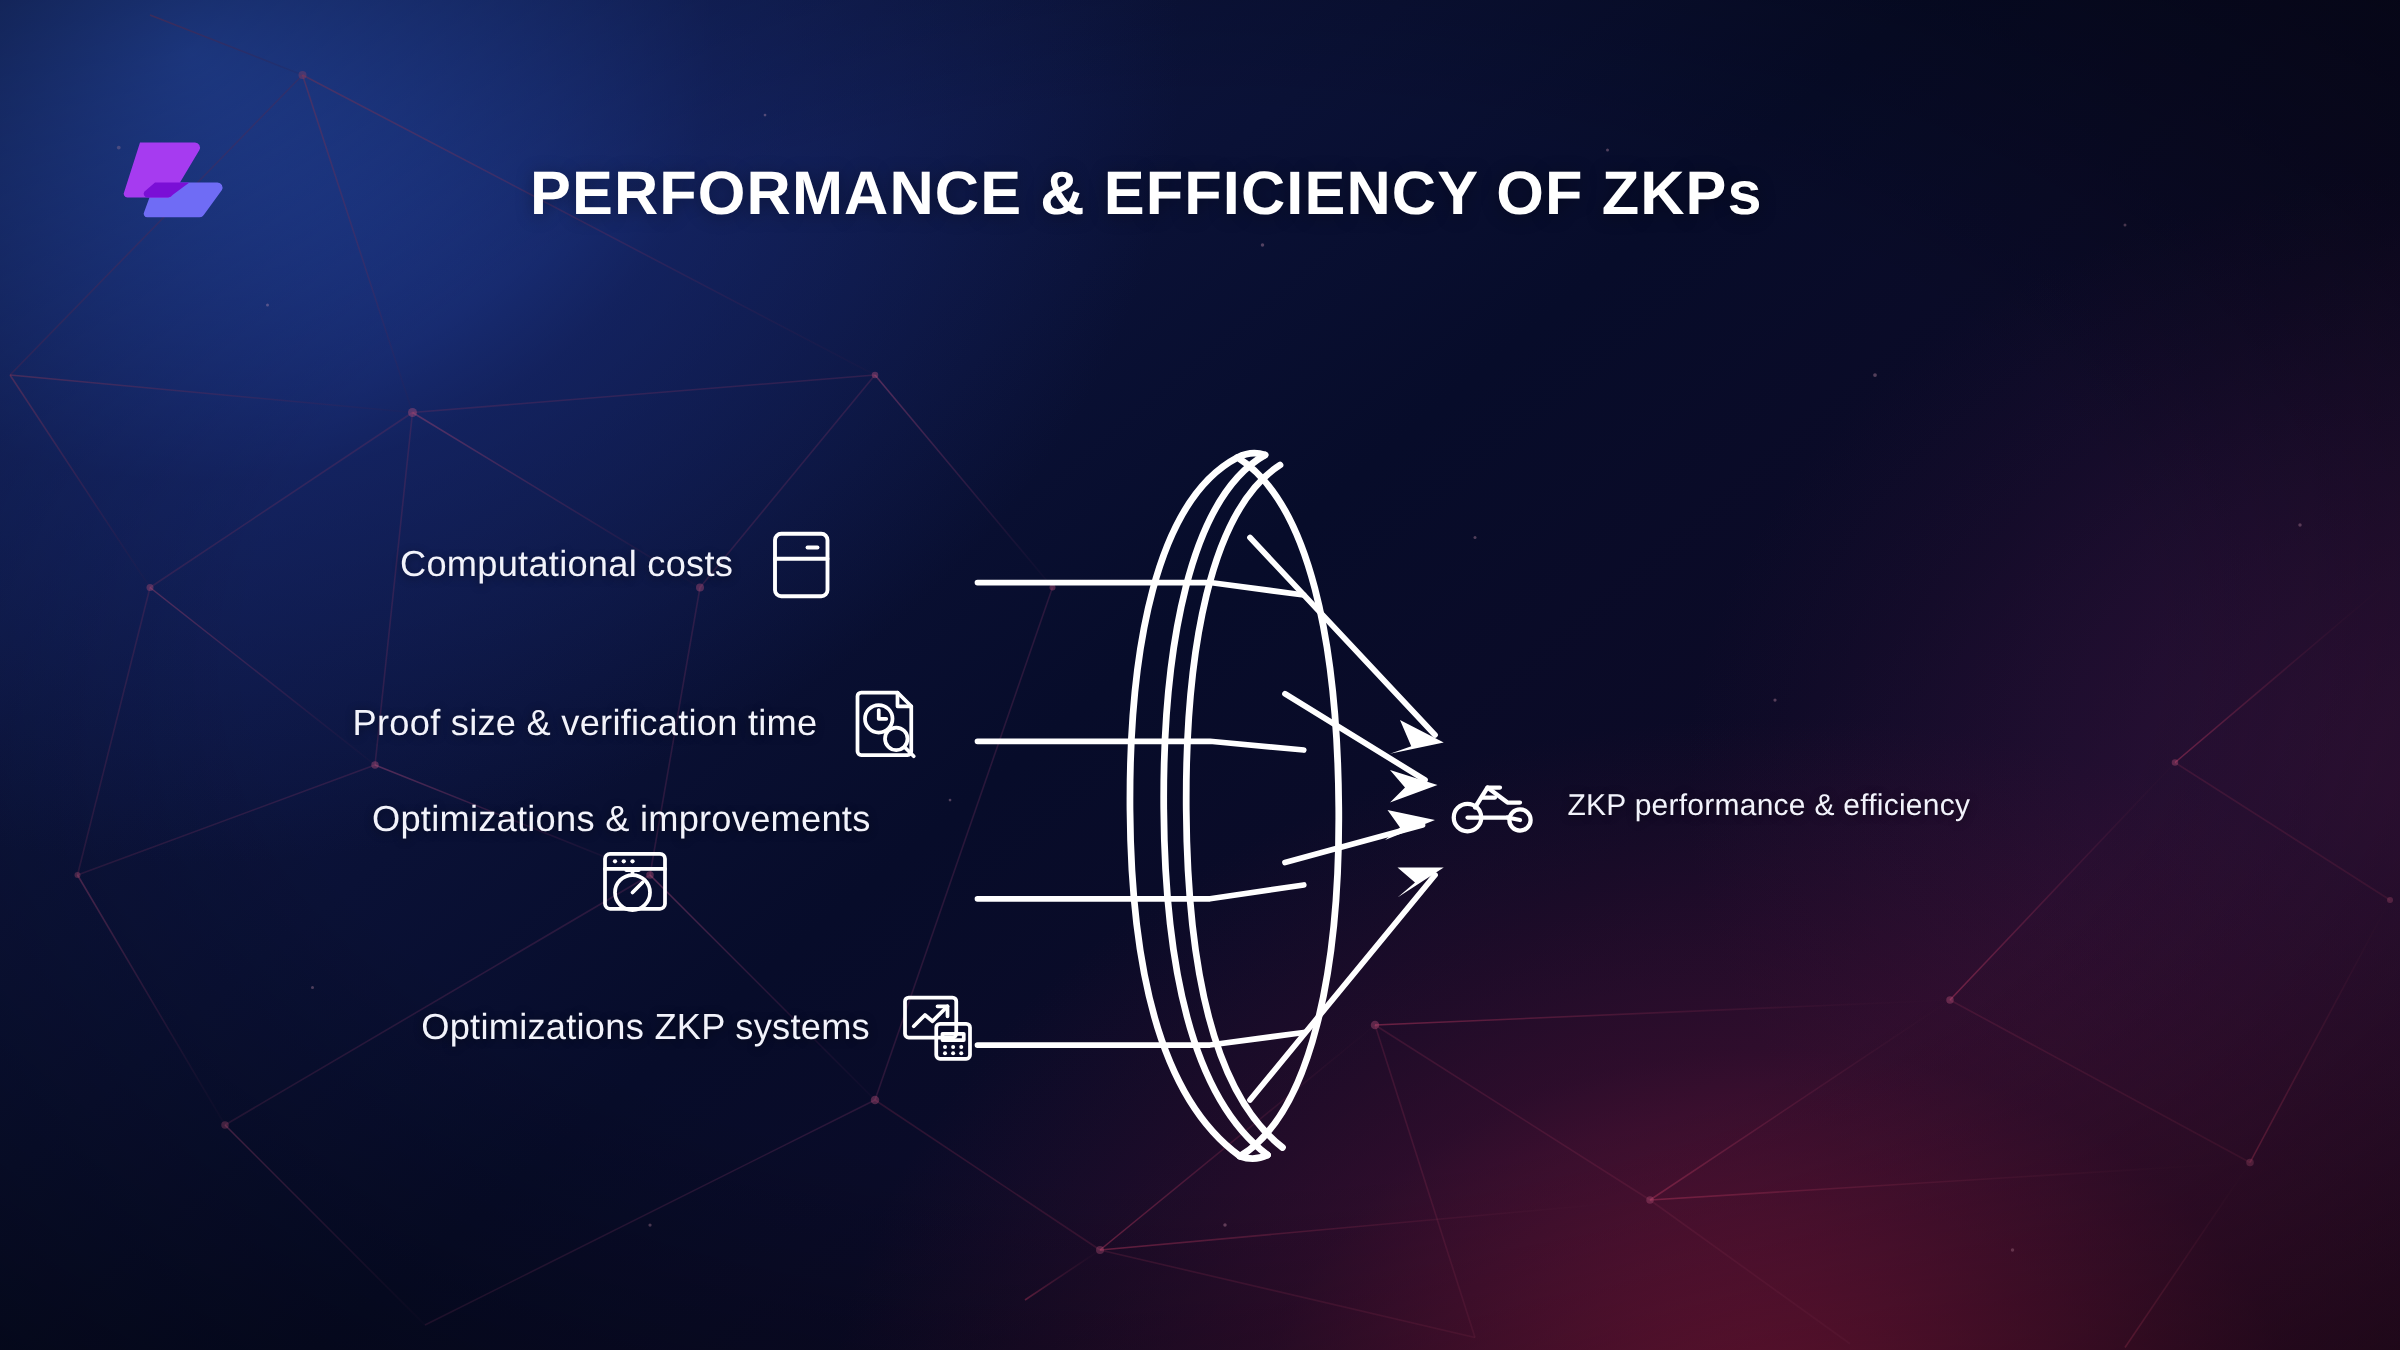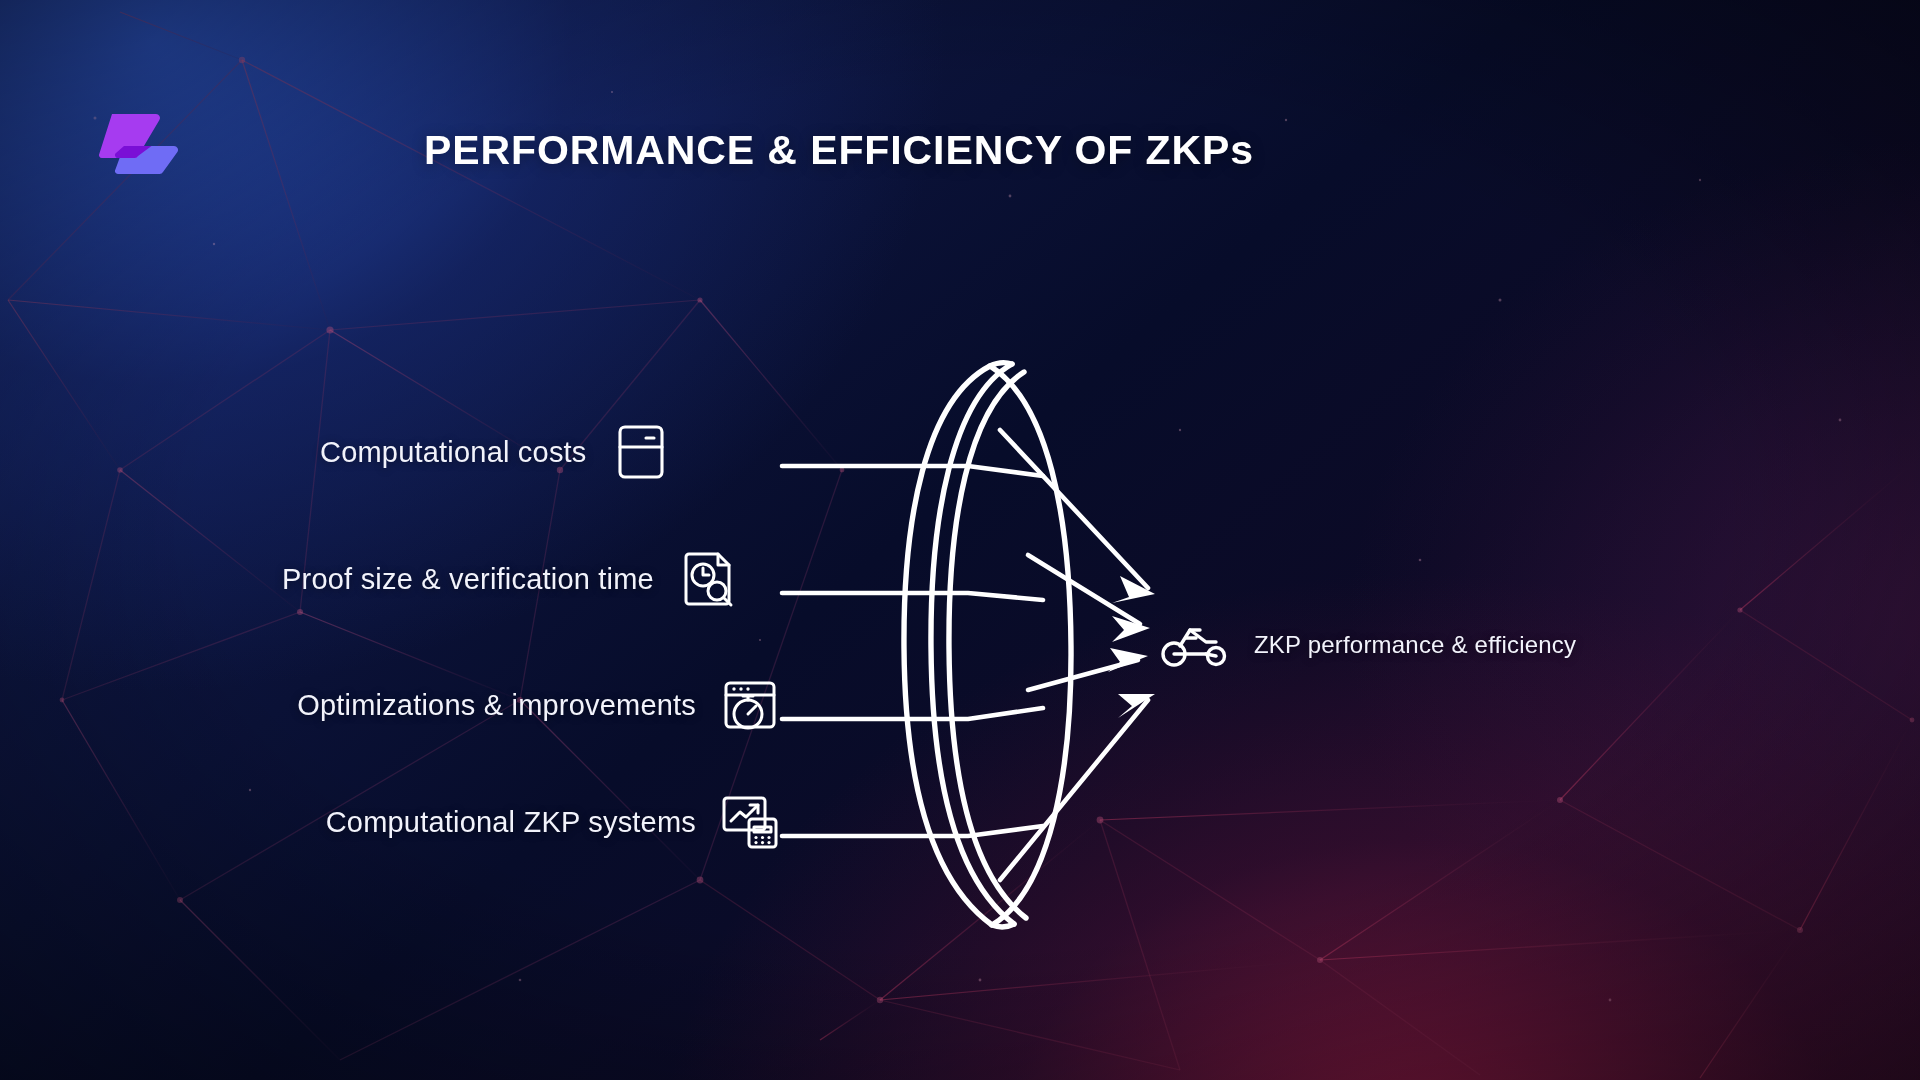--- a/index.html
+++ b/index.html
@@ -28,21 +28,21 @@
 
   
   #logo { position:absolute; left:94px; top:112px; width:88px; height:62px; }
 
   
   #title {
     position:absolute;
     left:424px; top:128px;
     width:1160px;
     color:#ffffff;
-    font-size:41px;
+    font-size:49px;
     font-weight:bold;
     letter-spacing:0.9px;
     line-height:1.12;
     text-align:left;
     white-space:nowrap;
     text-shadow:0 2px 14px rgba(0,0,0,0.35);
   }
 
   
   #diagram { position:absolute; inset:0; width:1920px; height:1080px; }
@@ -260,39 +260,39 @@
         <path d="M10,10 a3,3 0 0 1 3,-3 H42 L53,18 V54 a3,3 0 0 1 -3,3 H13 a3,3 0 0 1 -3,-3 Z"></path>
         <path d="M42,7 V18 H53"></path>
         <circle cx="27" cy="28" r="11"></circle>
         <path d="M27,21 V28 H33"></path>
         <circle cx="41" cy="44" r="9"></circle>
         <path d="M48,51 L55,58"></path>
       </g>
     </svg>
   </div>
 
-  <div class="in-row" style="left:212px; top:673px; width:570px; justify-content:flex-end;">
+  <div class="in-row" style="left:212px; top:673px; width:570px; justify-content:flex-end;flex-direction:column;">
     <span class="in-label">Optimizations &amp; improvements</span>
     <svg class="in-icon" viewBox="0 0 64 64">
       <g fill="none" stroke="#ffffff" stroke-width="3.0" stroke-linecap="round" stroke-linejoin="round">
         <path d="M8,14 a4,4 0 0 1 4,-4 H52 a4,4 0 0 1 4,4 V50 a4,4 0 0 1 -4,4 H12 a4,4 0 0 1 -4,-4 Z"></path>
         <path d="M8,22 H56"></path>
         <circle cx="16" cy="16" r="1.7" fill="#ffffff" stroke="none"></circle>
         <circle cx="23" cy="16" r="1.7" fill="#ffffff" stroke="none"></circle>
         <circle cx="30" cy="16" r="1.7" fill="#ffffff" stroke="none"></circle>
         <circle cx="30" cy="41" r="14"></circle>
         <path d="M30,41 L38,33"></path>
         <path d="M30,27 V23"></path>
         <path d="M25,23 H35"></path>
       </g>
     </svg>
   </div>
 
   <div class="in-row" style="left:242px; top:790px; width:540px; justify-content:flex-end;">
-    <span class="in-label">Computational ZKP systems</span>
+    <span class="in-label">Optimizations ZKP systems</span>
     <svg class="in-icon" viewBox="0 0 64 64">
       <g fill="none" stroke="#ffffff" stroke-width="3.0" stroke-linecap="round" stroke-linejoin="round">
         <path d="M6,11 a3,3 0 0 1 3,-3 H44 a3,3 0 0 1 3,3 V37 a3,3 0 0 1 -3,3 H9 a3,3 0 0 1 -3,-3 Z"></path>
         <path d="M13,31 L22,22 L28,27 L40,15"></path>
         <path d="M32,15 H40 V23"></path>
         <path d="M31,32 a3,3 0 0 1 3,-3 H55 a3,3 0 0 1 3,3 V54 a3,3 0 0 1 -3,3 H34 a3,3 0 0 1 -3,-3 Z"></path>
         <path d="M36,37 H53 V42 H36 Z"></path>
         <circle cx="38" cy="47.5" r="1.6" fill="#ffffff" stroke="none"></circle>
         <circle cx="44.5" cy="47.5" r="1.6" fill="#ffffff" stroke="none"></circle>
         <circle cx="51" cy="47.5" r="1.6" fill="#ffffff" stroke="none"></circle>

